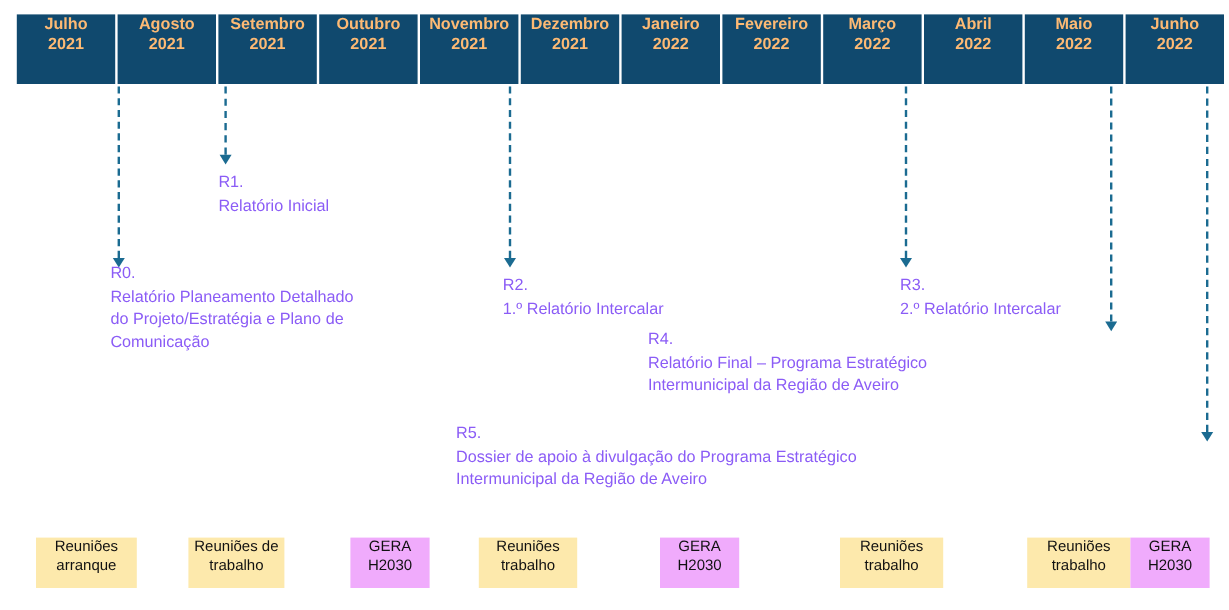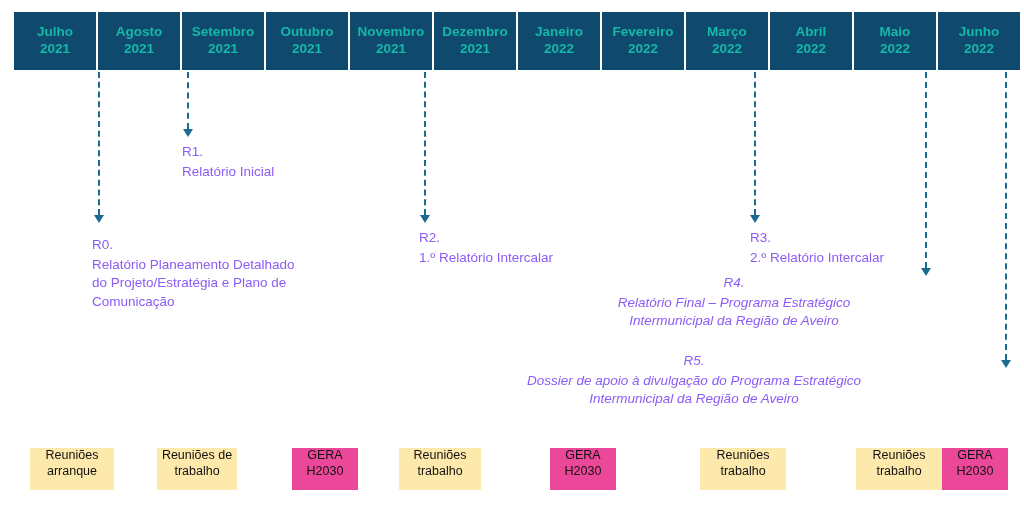--- a/index.html
+++ b/index.html
@@ -22,27 +22,26 @@
   
   #months {
     position: absolute;
     left: 14px;
     top: 12px;
     display: flex;
     height: 58px;
   }
   .month-cell {
     background: #10496e;
-    color: #14b8a6;
+    color: #fdba74;
     width: 82px;
     margin-right: 2px;
     display: flex;
     flex-direction: column;
     align-items: center;
-    justify-content: center;
     font-size: 13.5px;
     font-weight: bold;
     line-height: 1.25;
     text-align: center;
   }
   .month-cell:last-child { margin-right: 0; }
   .month-name { display: block; }
   .month-year { display: block; }
 
   
@@ -69,39 +68,38 @@
   }
   .milestone .code {
     display: block;
     margin-bottom: 1px;
   }
   .milestone .desc {
     display: block;
     white-space: pre-line;
   }
   .milestone.align-right {
-    text-align: center;
-    font-style: italic;
+    text-align: left;
   }
 
   
   .activity {
     position: absolute;
     height: 42px;
     display: flex;
     flex-direction: column;
     align-items: center;
     font-size: 12.5px;
     line-height: 1.25;
     text-align: center;
     color: #111111;
   }
   .activity .l1, .activity .l2 { display: block; }
   .act-yellow { background: #fde9ac; }
-  .act-gray { background: #ec4899; }
+  .act-gray { background: #f0abfc; }
 </style>
 </head>
 <body>
 
 <div id="canvas">
 
   <div id="months">
     <div class="month-cell">
       <span class="month-name">Julho</span>
       <span class="month-year">2021</span>
@@ -163,21 +161,21 @@
 
   <div class="connector" style="left:754px; top:72px; height:143px;"></div>
   <div class="arrow-down" style="left:750px; top:215px;"></div>
 
   <div class="connector" style="left:925px; top:72px; height:196px;"></div>
   <div class="arrow-down" style="left:921px; top:268px;"></div>
 
   <div class="connector" style="left:1005px; top:72px; height:288px;"></div>
   <div class="arrow-down" style="left:1001px; top:360px;"></div>
 
-  <div class="milestone" style="left:92px; top:236px; width:300px;">
+  <div class="milestone" style="left:92px; top:219px; width:300px;">
     <span class="code">R0.</span>
     <span class="desc">Relatório Planeamento Detalhado
 do Projeto/Estratégia e Plano de
 Comunicação</span>
   </div>
 
   <div class="milestone" style="left:182px; top:143px; width:260px;">
     <span class="code">R1.</span>
     <span class="desc">Relatório Inicial</span>
   </div>

